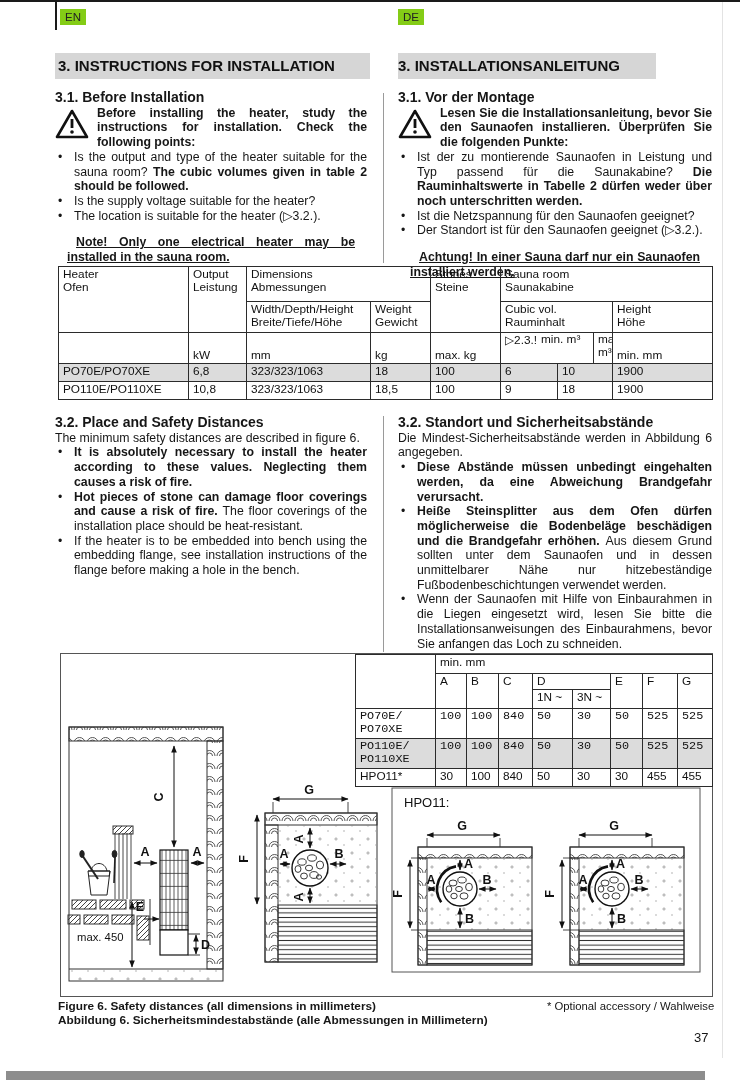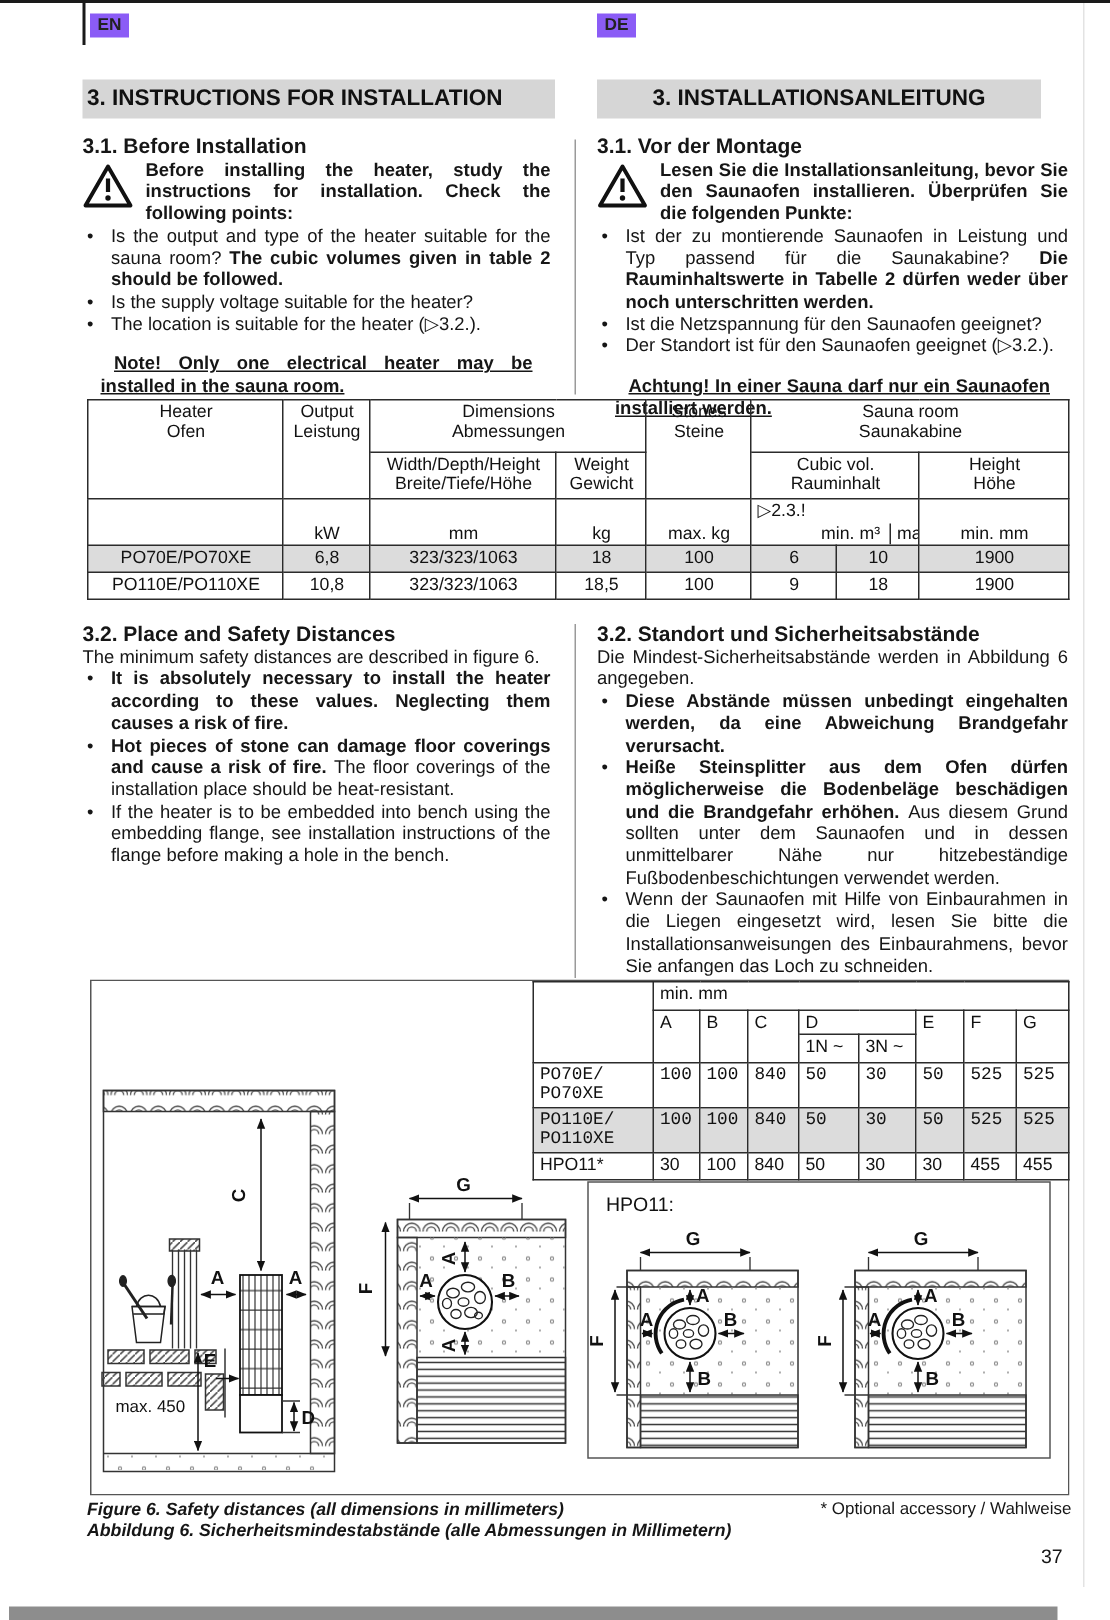--- a/index.html
+++ b/index.html
@@ -3,28 +3,28 @@
 <meta charset="utf-8">
 <style>
   html,body{margin:0;padding:0;background:#fff;}
   .page{position:relative;width:740px;height:1080px;background:#fff;overflow:hidden;
         font-family:"Liberation Sans",sans-serif;color:#161616;}
   .topline{position:absolute;left:0;top:0;width:740px;height:2px;background:#1a1a1a;}
   .topstub{position:absolute;left:55px;top:0;width:2px;height:30px;background:#1a1a1a;}
   .rightedge{position:absolute;left:722px;top:2px;width:1px;height:1056px;background:#e3e3e3;}
   .bottombar{position:absolute;left:6px;top:1071px;width:699px;height:9px;background:#8d8d8d;}
 
-  .badge{position:absolute;top:9px;background:#8b5cf6;font-weight:bold;font-size:11.5px;
+  .badge{position:absolute;top:9px;background:#84cc16;font-weight:normal;font-size:11.5px;
          padding:2px 5px;color:#222;}
   .b-en{left:60px}.b-de{left:398px}
 
   .hdrbar{position:absolute;top:53px;height:26px;background:#d6d6d6;font-weight:bold;
           font-size:15px;line-height:26px;color:#111;white-space:nowrap;}
   .hdr-en{left:55px;width:312px;padding-left:3px;}
-  .hdr-de{left:398px;width:296px;text-align:center;}
+  .hdr-de{left:398px;width:258px;}
 
   .vdiv{position:absolute;left:383px;width:1px;background:#9a9a9a;}
   #vd1{top:93px;height:170px;}
   #vd2{top:416px;height:236px;}
 
   .col{position:absolute;font-size:12.3px;line-height:14.7px;text-align:justify;}
   .col-en31{left:55px;top:90px;width:312px;}
   .col-de31{left:398px;top:90px;width:314px;}
   .col-en32{left:55px;top:415px;width:312px;}
   .col-de32{left:398px;top:415px;width:314px;}
@@ -33,50 +33,50 @@
   .warn-icon{float:left;margin:3px 8px 2px 0;}
   .bul{display:flex;}
   .dot{width:16px;flex:none;padding-left:3px;}
   .bt{flex:1;}
   .notep{font-weight:bold;text-indent:9px;margin:12px;text-decoration:underline;}
   b{font-weight:bold;}
 
   table{border-collapse:collapse;table-layout:fixed;color:#111;}
   td{border:1px solid #2b2b2b;padding:1px 3px 1px 4px;vertical-align:top;overflow:hidden;}
   .pre{white-space:pre-line;}
-  .t2{position:absolute;left:58px;top:266px;width:654px;font-size:11.8px;line-height:13px;text-align:center;}
+  .t2{position:absolute;left:58px;top:266px;width:654px;font-size:11.8px;line-height:13px;}
   .t2 .t2h1 td{height:32px;}
   .t2 .t2h2 td{height:28px;}
   .t2 .t2u td{height:28px;vertical-align:bottom;}
   .t2 tr.data td{height:15px;}
   tr.shaded td{background:#dcdcdc;}
   .t2 .cub{padding:0;vertical-align:top;}
   .cubwrap{display:flex;flex-direction:row;justify-content:space-between;height:30px;}
   .cnote{padding:1px 0 0 4px;}
-  .csplit{display:flex;margin-top:16px;}
+  .csplit{display:flex;}
   .cmin{width:52px;padding:0 0 1px 4px;border-right:1px solid #2b2b2b;}
   .cmax{flex:1;padding:0 0 1px 4px;}
 
   .t2cap{position:absolute;left:58px;top:395px;font-size:12px;font-weight:bold;font-style:italic;}
 
   .tm{position:absolute;left:355px;top:654px;width:357px;font-size:11.8px;line-height:13px;background:#fff;}
   .tm .r-title td{height:16px;}
   .tm .r-sub td{height:16px;}
   .tm tr.data td{height:15px;}
   .tm tr.data2 td{height:27px;font-family:Liberation Mono, monospace;}
   .tm .name{white-space:pre-line;line-height:12.5px;}
 
   .fig{position:absolute;left:60px;top:653px;}
   svg text{font-family:"Liberation Sans",sans-serif;font-size:12.5px;font-weight:600;fill:#111;}
   svg text.sm{font-size:11.3px;font-weight:normal;}
   svg text.hpo{font-size:13px;font-weight:normal;}
   .stones ellipse{fill:none;stroke:#222;stroke-width:0.9;}
 
   .figcap{position:absolute;left:58px;top:999px;font-size:11.8px;font-weight:bold;
-          font-style:italic;line-height:14px;}
+          line-height:14px;}
   .footnote{position:absolute;left:547px;top:1000px;font-size:11.3px;}
   .pagenum{position:absolute;left:694px;top:1030px;font-size:13px;}
 </style>
 </head>
 <body>
 
 <div class="page">
   <div class="topline"></div>
   <div class="topstub"></div>
   <div class="rightedge"></div>

